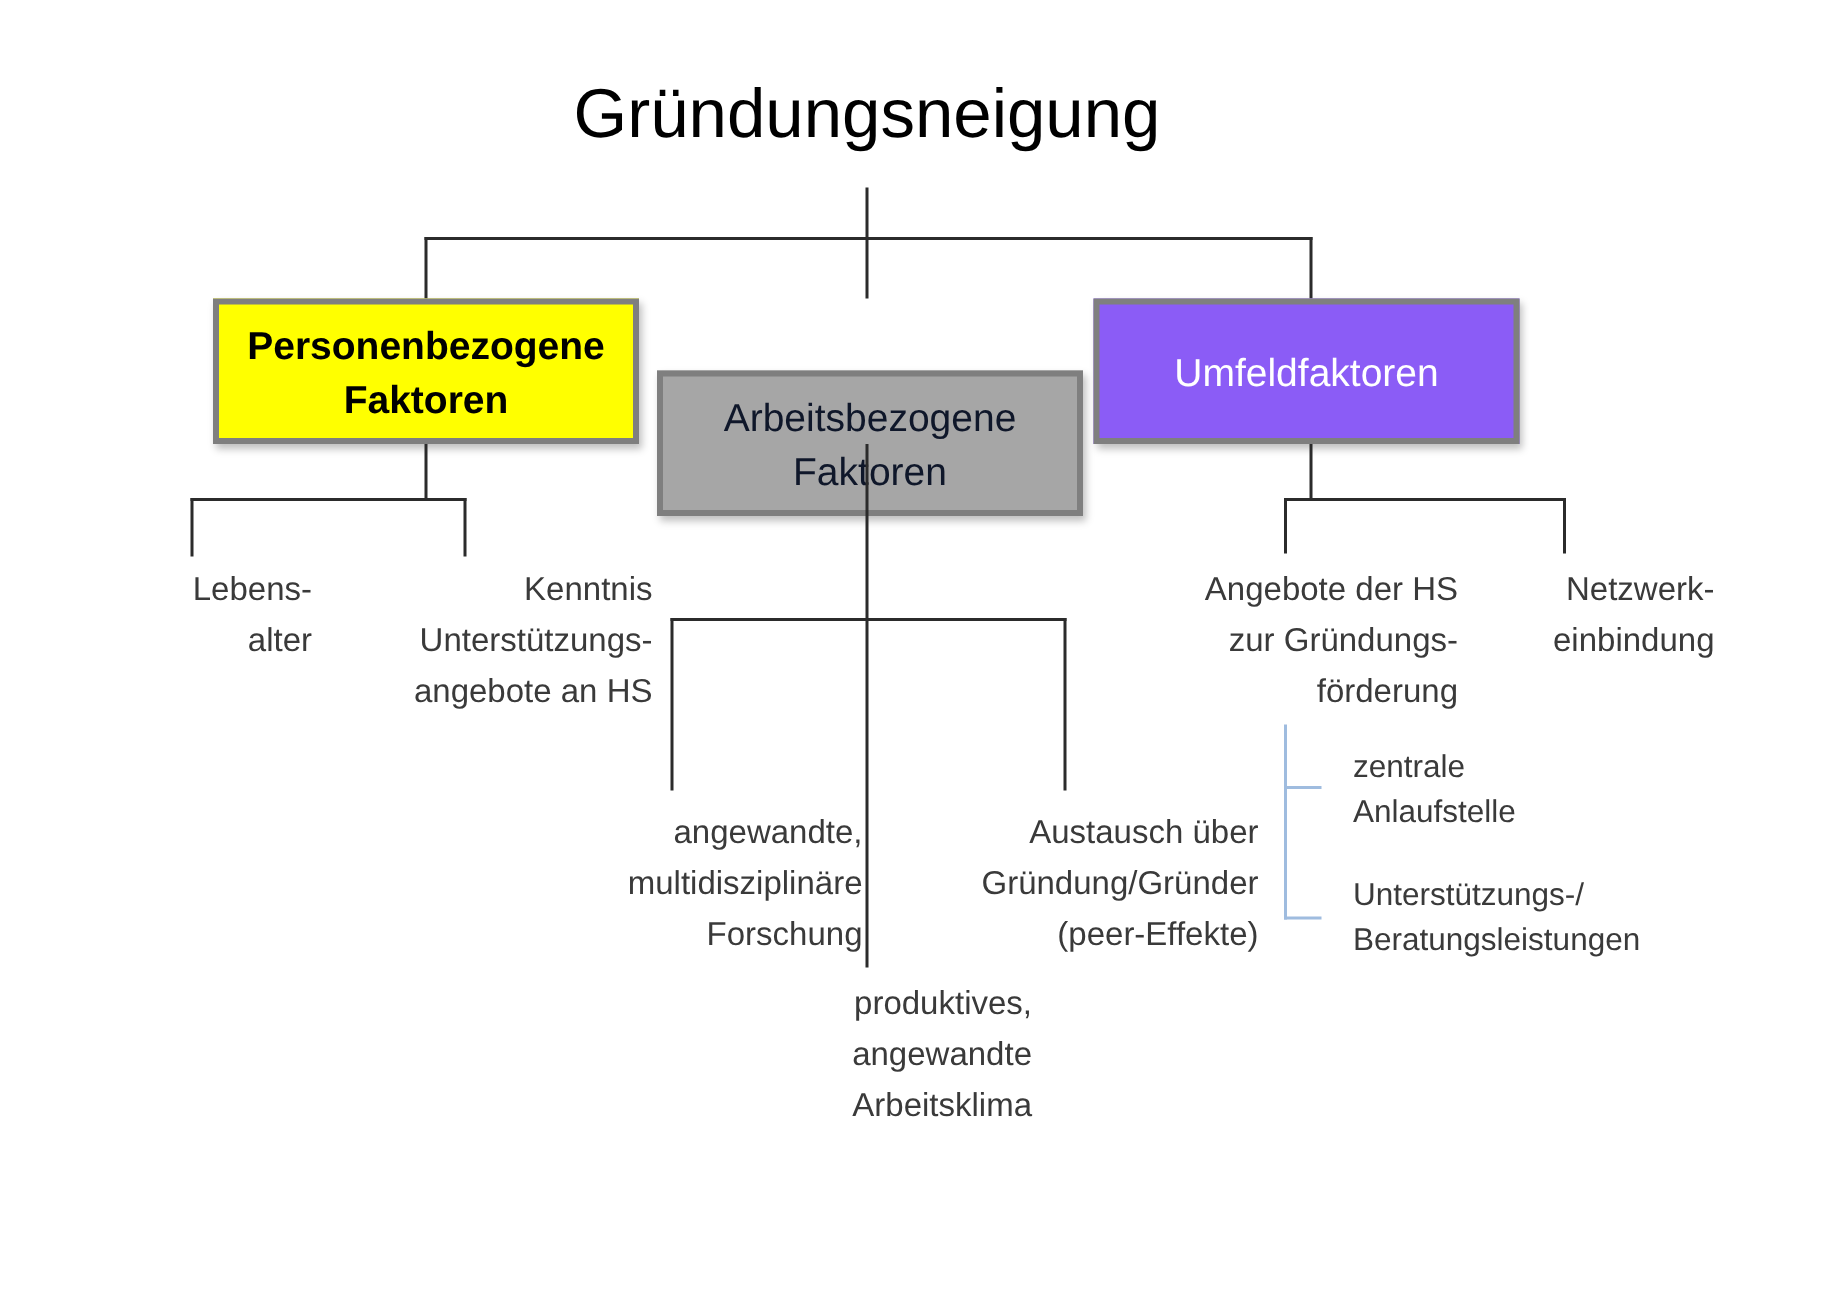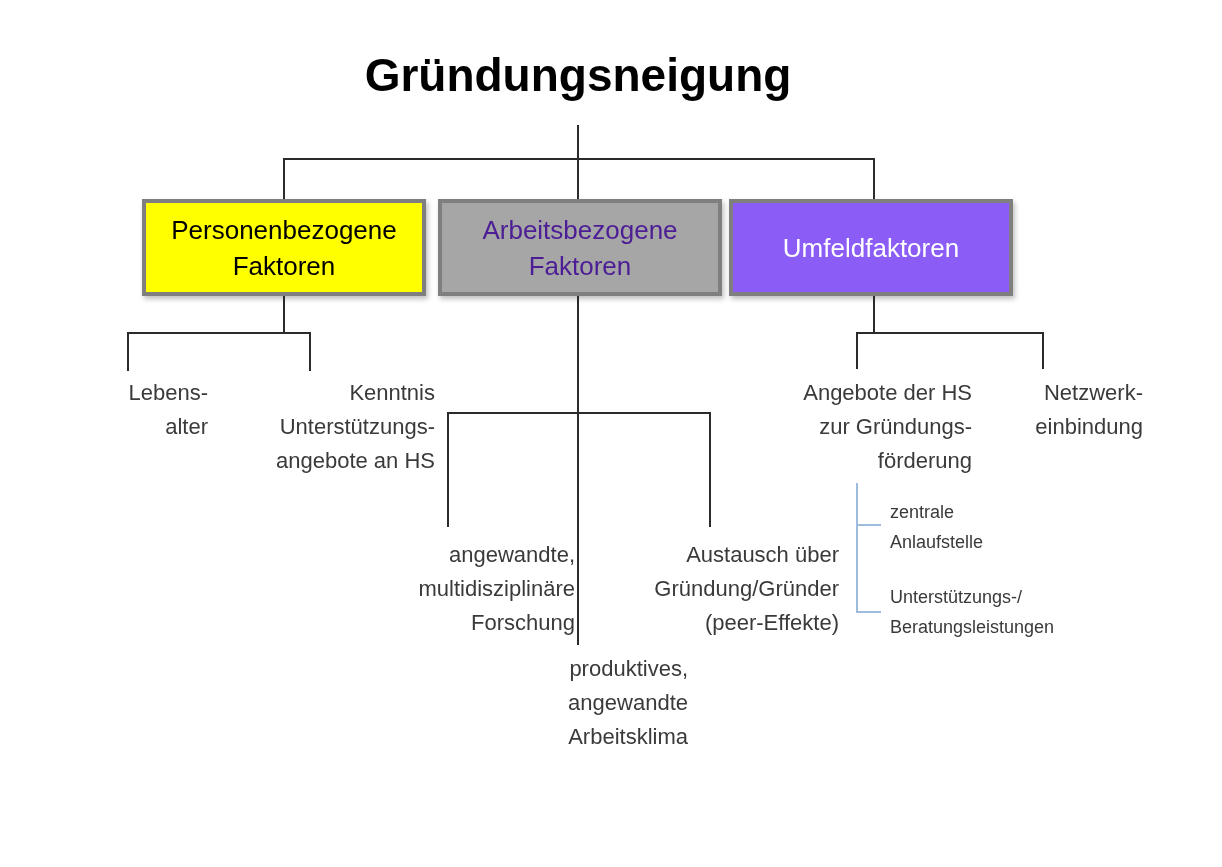--- a/index.html
+++ b/index.html
@@ -6,47 +6,47 @@
   #canvas{
     position:relative;
     width:1222px;height:867px;
     background:#ffffff;
     font-family:"Liberation Sans", sans-serif;
     overflow:hidden;
   }
   .title{
     position:absolute;left:0;top:48px;width:1156px;
     text-align:center;
-    font-size:46px;font-weight:700;color:#000000;
+    font-size:46px;font-weight:400;color:#000000;
     letter-spacing:0px;
   }
   .line{position:absolute;background:#2b2b2b;}
   .vline{width:2px;}
   .hline{height:2px;}
   .subline{background:#9fbcdf;}
   .box{
     position:absolute;top:199px;width:284px;height:97px;
     border:4px solid #7f7f7f;box-sizing:border-box;
     display:flex;align-items:center;justify-content:center;
     text-align:center;white-space:pre-line;
     font-size:26px;line-height:36px;
     box-shadow:2px 3px 5px rgba(0,0,0,0.25);
   }
-  .box-person{left:142px;background:#ffff00;color:#000000;font-weight:normal;}
-  .box-work{left:438px;background:#a6a6a6;color:#4c1d95;}
+  .box-person{left:142px;background:#ffff00;color:#000000;font-weight:bold;}
+  .box-work{left:438px;background:#a6a6a6;color:#0f172a;margin-top:48px;}
   .box-env{left:729px;background:#8b5cf6;color:#ffffff;}
   .leaf{
     position:absolute;
     font-size:22px;line-height:34px;color:#3a3a3a;
     text-align:right;white-space:pre-line;
   }
   .subleaf{
     position:absolute;
-    font-size:18px;line-height:30px;color:#3a3a3a;
-    text-align:left;white-space:pre-line;
+    font-size:21px;line-height:30px;color:#3a3a3a;
+    text-align:left;white-space:pre-line;margin-left:12px;
   }
 </style>
 </head>
 <body>
 
 <div id="canvas">
 
   <div class="title">Gründungsneigung</div>
 
   <div class="line vline" style="left:577px;top:125px;height:33px;"></div>

